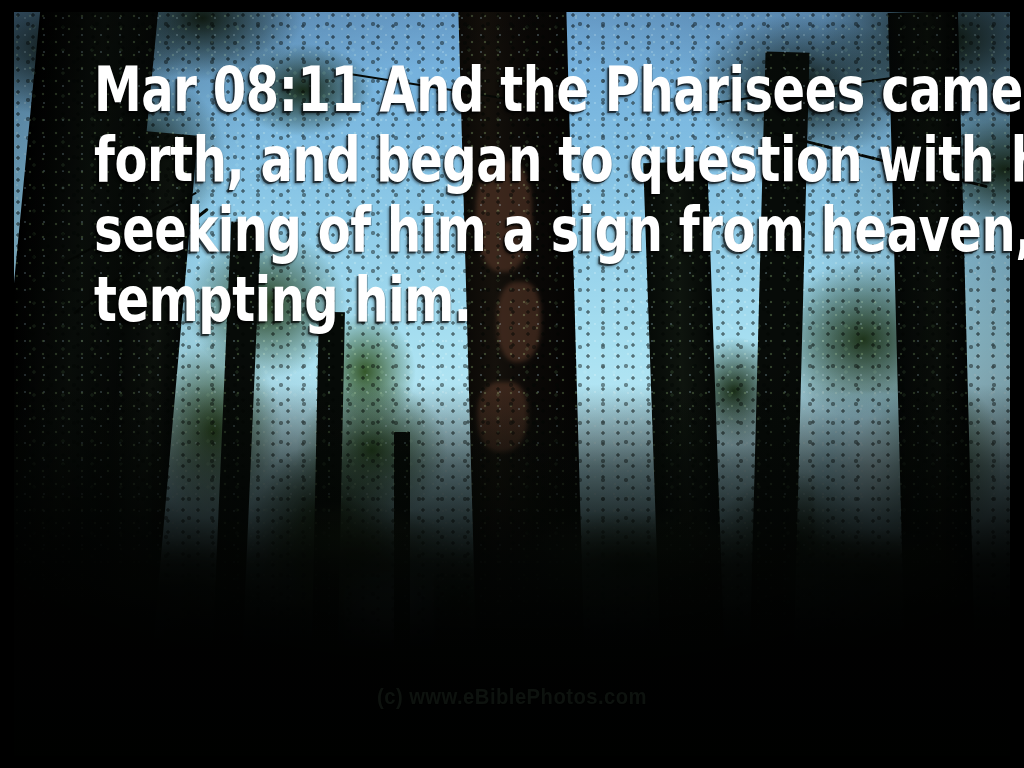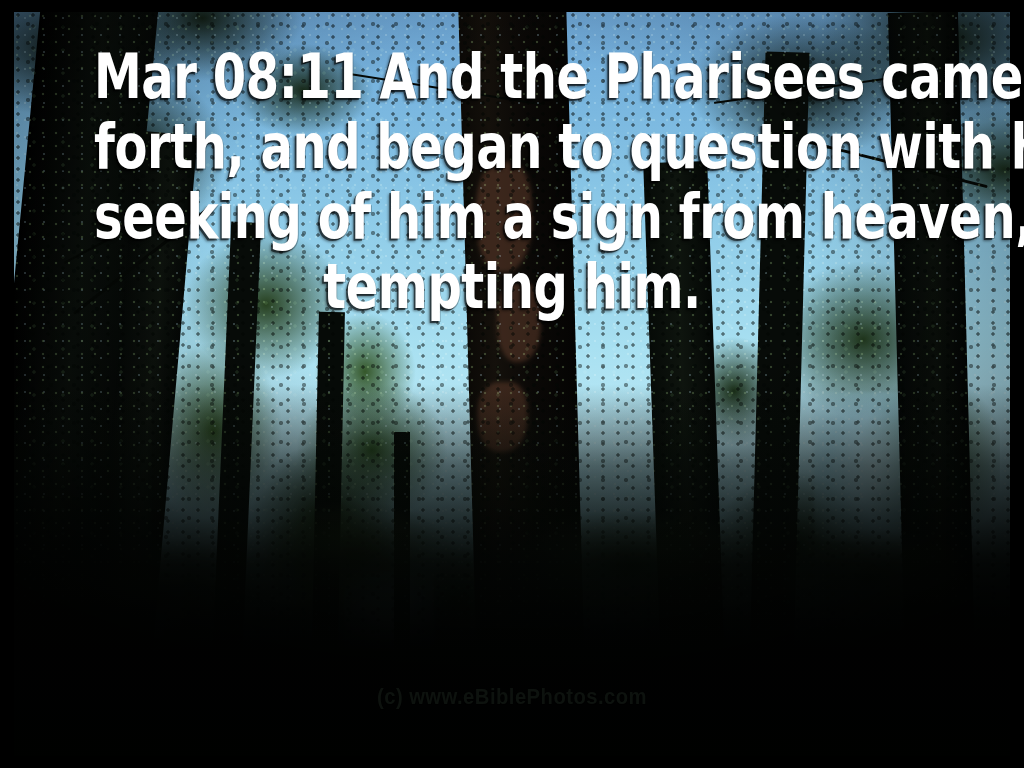--- a/index.html
+++ b/index.html
@@ -228,22 +228,21 @@
   .skygap {
     position: absolute;
     background: radial-gradient(ellipse at center, rgba(200,238,250,.92) 0%, rgba(160,215,235,.5) 55%, rgba(160,215,235,0) 100%);
     filter: blur(1.5px);
   }
 
   
   .verse {
     position: absolute;
     left: 0; right: 0;
-    top: 42px;
-    text-align: center;
+    top: 55px;
     padding: 0 26px;
     box-sizing: border-box;
     z-index: 40;
   }
   .verse-line {
     display: block;
     color: #ffffff;
     font-family: "Liberation Sans Narrow", "DejaVu Sans Condensed", "Liberation Sans", sans-serif;
     font-weight: 700;
     font-size: 62px;

